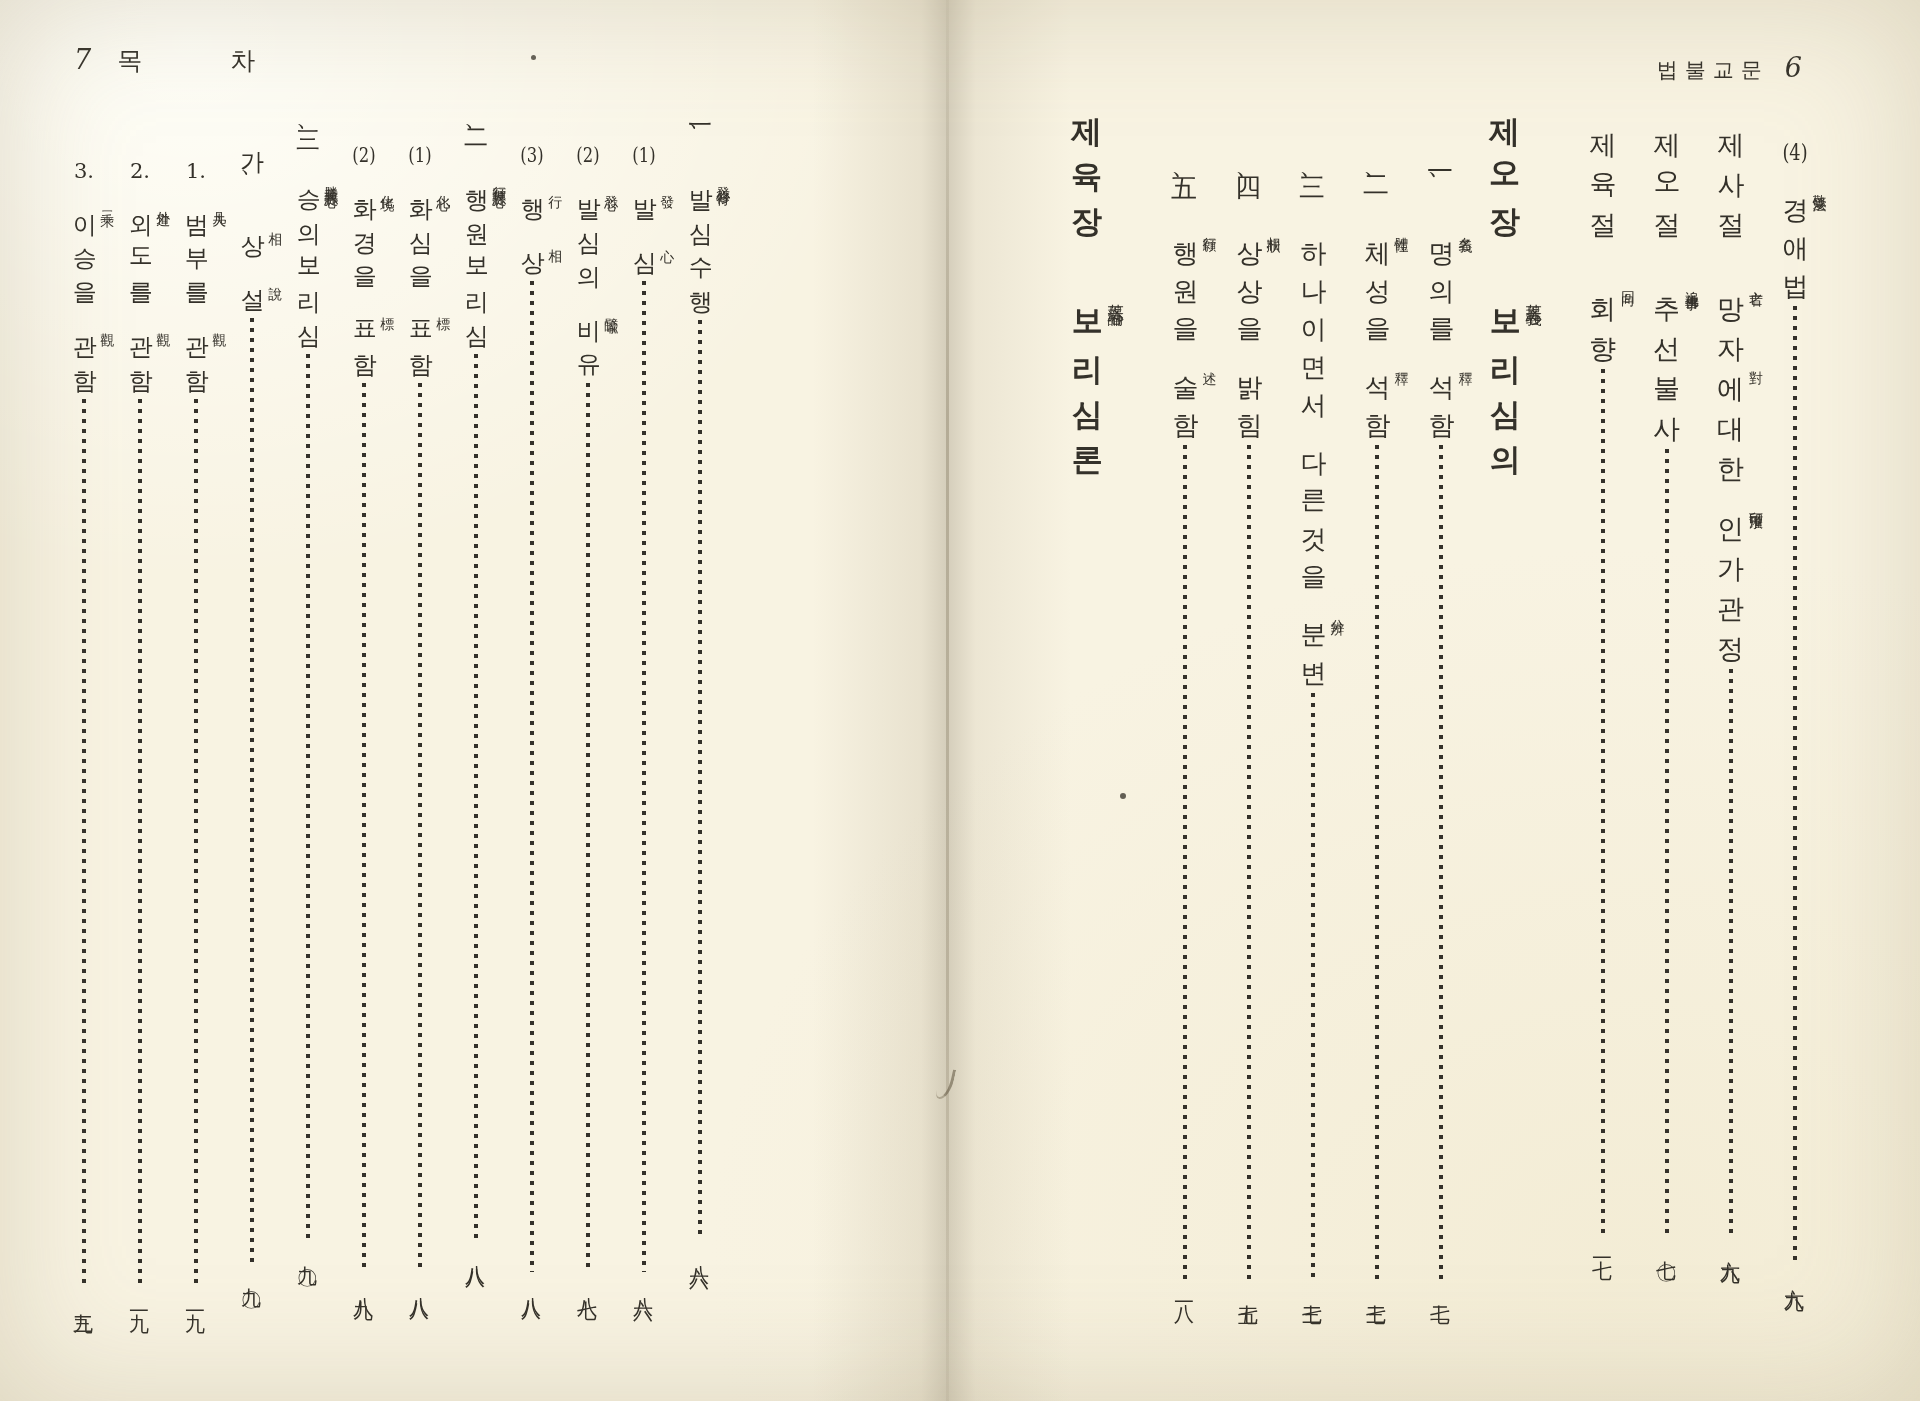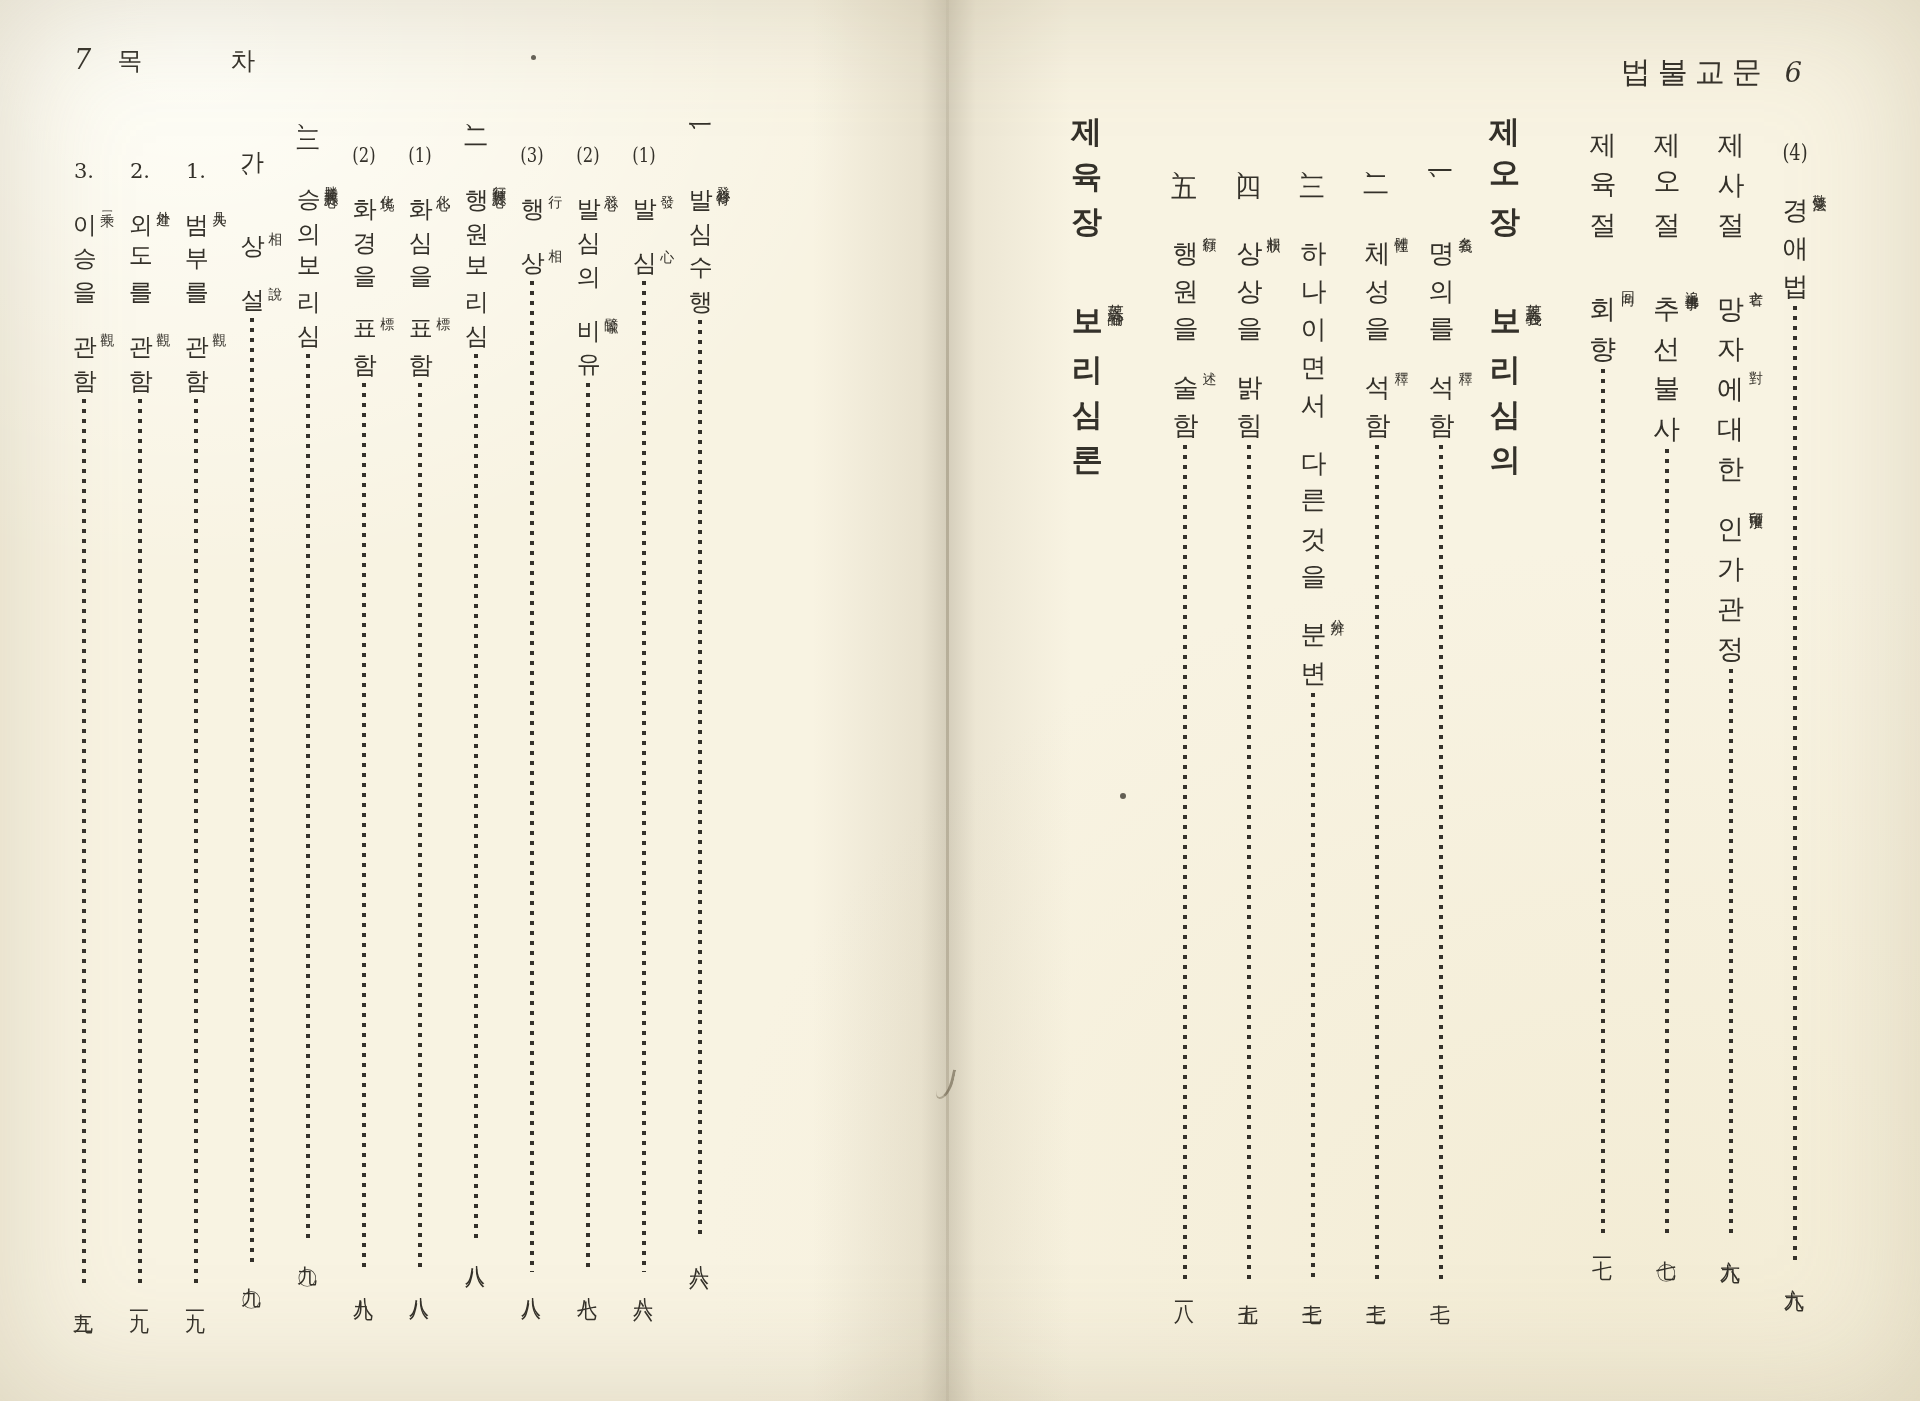--- a/index.html
+++ b/index.html
@@ -32,21 +32,21 @@
   .speck{position:absolute;background:rgba(50,46,38,.75);border-radius:50%;}
   .speck.s1{left:531px;top:55px;width:5px;height:5px;}
   .speck.s2{left:1120px;top:793px;width:6px;height:6px;}
 
   
   .page-header{position:absolute;white-space:nowrap;text-align:center;}
   .page-header.left{left:74px;top:44px;}
   .page-header.right{right:118px;top:52px;}
   .folio{font-style:italic;font-size:27px;letter-spacing:0;}
   .page-header.left .htitle{font-size:25px;letter-spacing:40px;margin-left:26px;}
-  .page-header.right .htitle{font-size:30px;letter-spacing:7px;margin-right:16px;}
+  .page-header.right .htitle{font-size:21px;letter-spacing:7px;margin-right:16px;}
 
   
   .cols{position:absolute;display:flex;flex-direction:row-reverse;justify-content:flex-start;align-items:stretch;}
   .cols.left-cols{left:56px;top:112px;width:672px;height:1146px;}
   .cols.right-cols{left:1055px;top:95px;width:772px;height:1140px;}
 
   
   .col{
     writing-mode:vertical-rl;text-orientation:mixed;
     display:flex;flex-direction:row;align-items:center;

